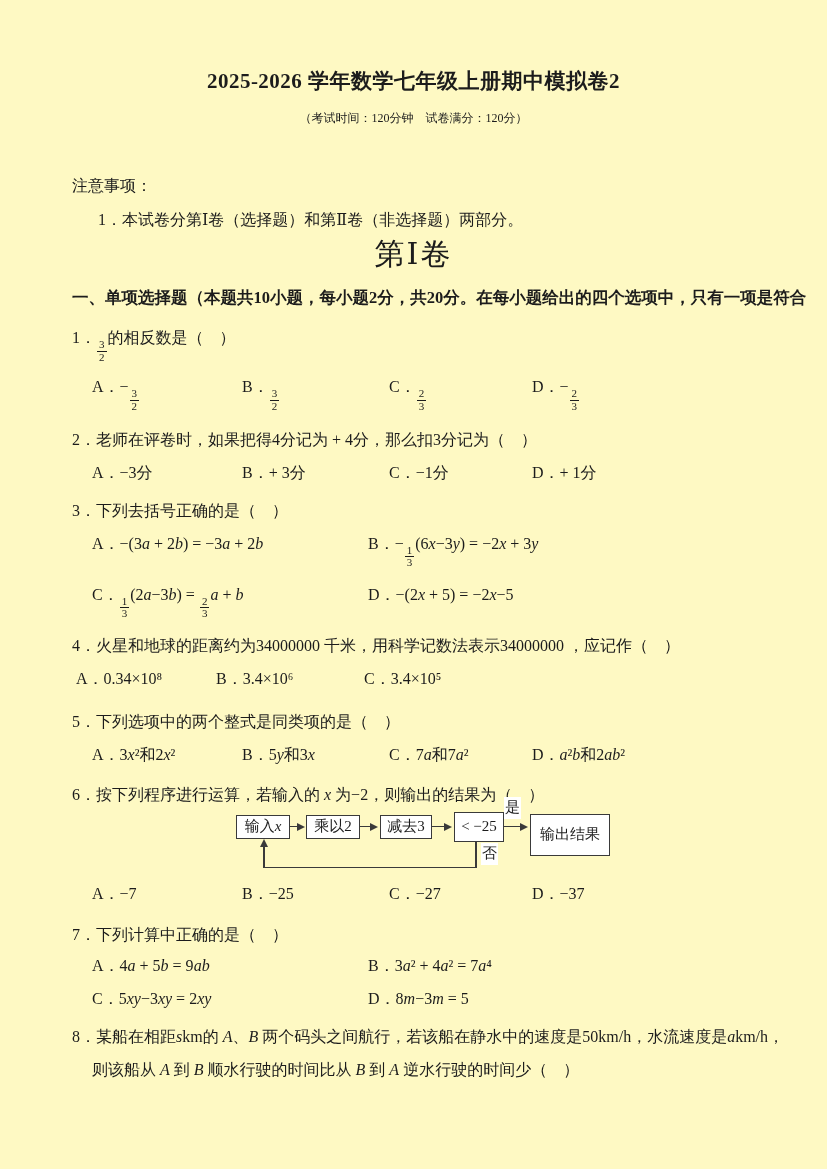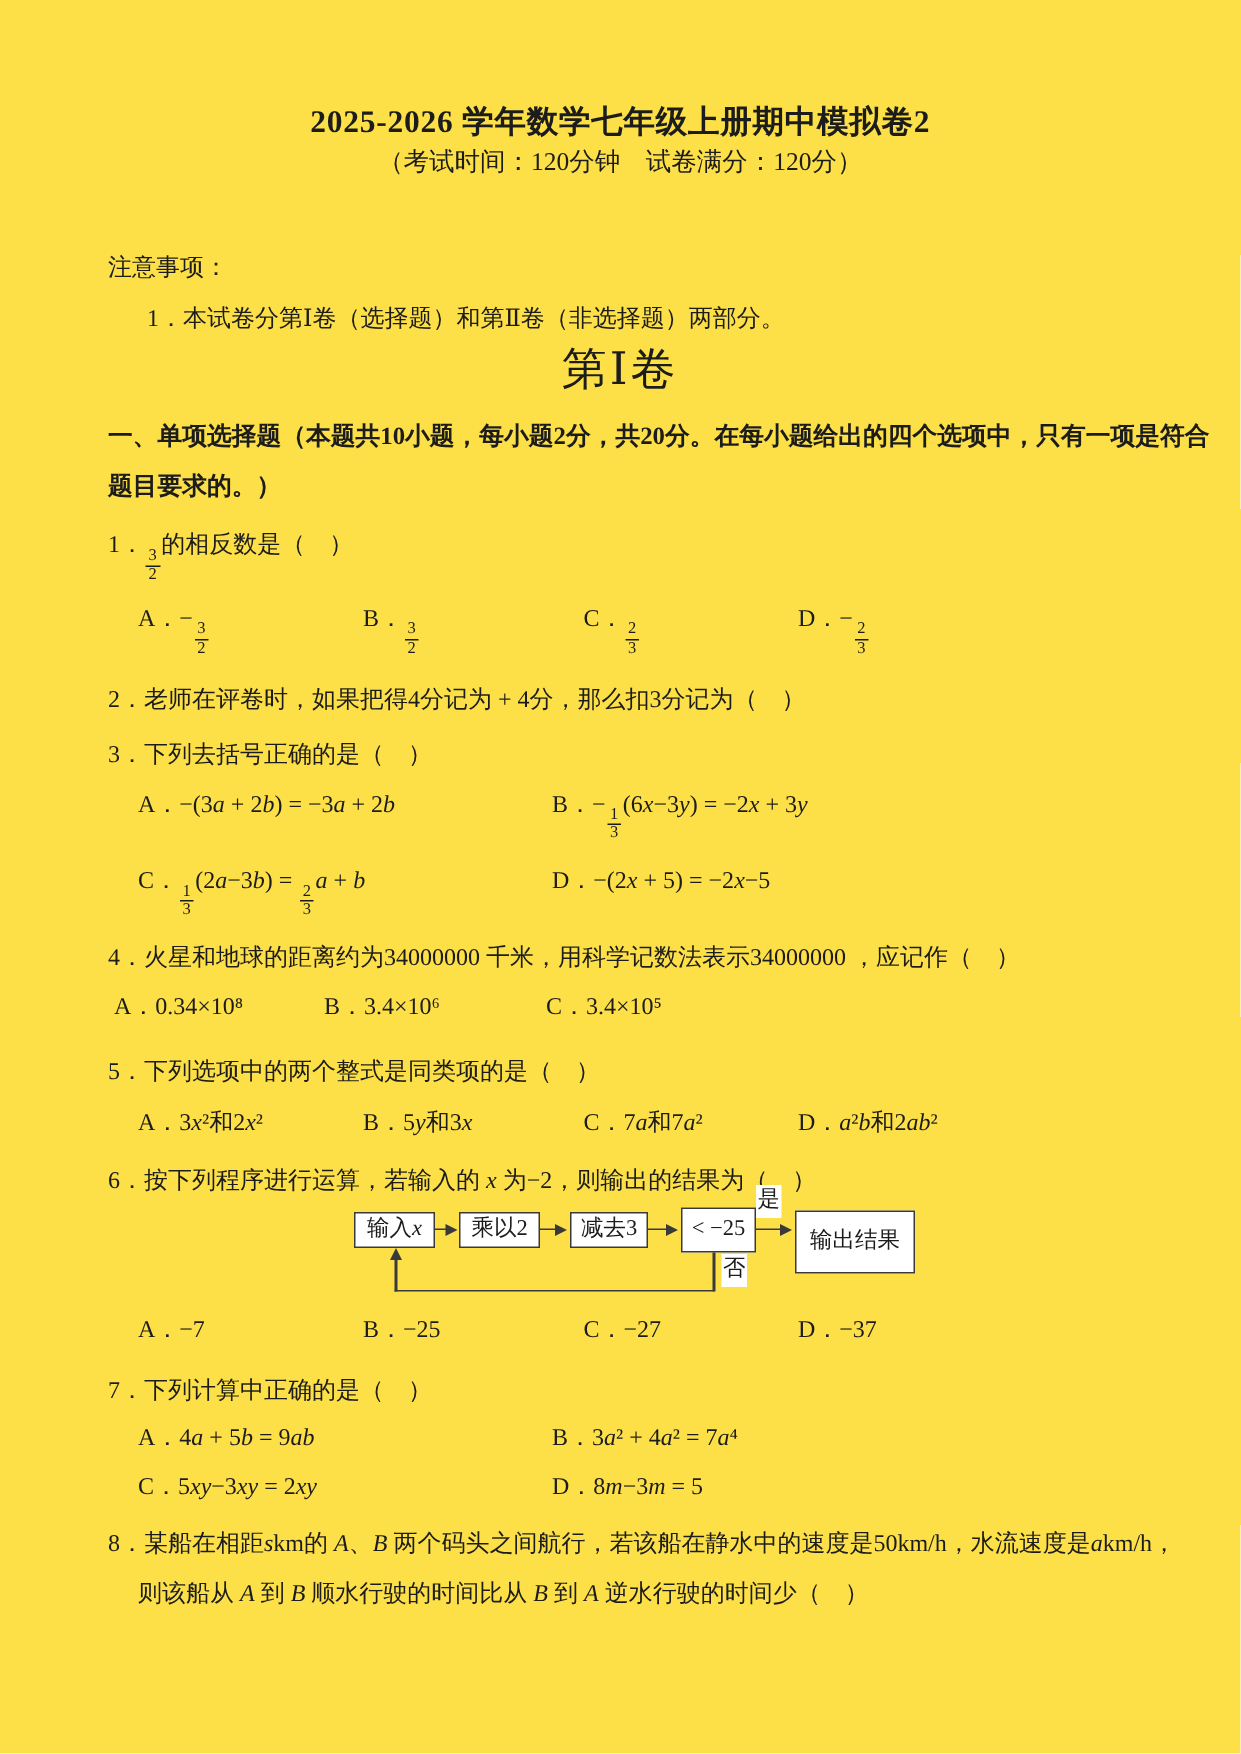--- a/index.html
+++ b/index.html
@@ -1,31 +1,31 @@
 <!DOCTYPE html>
 <html><head>
 <meta charset="utf-8">
 <style>
   html,body{margin:0;padding:0;background:#fff;}
   .page{
     position:relative;
     width:827px;height:1169px;
     margin:0 auto;
-    background:#fde047;
+    background:#fef9c3;
     color:#1c1c1c;
     font-family:"Liberation Serif","DejaVu Serif",serif;
     font-size:16px;
     line-height:1.45;
     overflow:hidden;
     box-sizing:border-box;
     padding-top:66px;
   }
   .center{text-align:center;}
   .exam-title{font-size:21px;font-weight:bold;letter-spacing:.5px;}
-  .exam-meta{font-size:17px;}
+  .exam-meta{margin-top:14px;font-size:12px;}
   .notice-head{margin:46px 0 0 72px;}
   .notice-item{margin:11px 16px 0 98px;}
   .red{color:#FF0000;font-weight:bold;}
   .part-heading{margin-top:2px;font-size:30px;letter-spacing:2px;line-height:1.4;}
   .sec-line1{margin:6px 0 0 72px;font-weight:bold;font-size:16.5px;line-height:33px;}
   .sec-line2{margin:0 0 0 72px;font-weight:bold;font-size:16.5px;line-height:33px;}
   .stem{margin:16px 0 0 72px;}
   .stem2{margin:10px 0 0 92px;}
   .opts4{display:grid;grid-template-columns:150px 147px 143px auto;margin:10px 0 0 92px;}
   .opts4.q4{grid-template-columns:140px 148px 138px auto;margin-left:76px;}
@@ -51,21 +51,20 @@
 
   <div class="center exam-title">2025-2026 学年数学七年级上册期中模拟卷2</div>
   <div class="center exam-meta">（考试时间：120分钟　试卷满分：120分）</div>
 
   <div class="notice-head">注意事项：</div>
   <div class="notice-item">1．本试卷分第Ⅰ卷（选择题）和第Ⅱ卷（非选择题）两部分。</div>
 
   <div class="center part-heading">第Ⅰ卷</div>
 
   <div class="sec-line1">一、单项选择题（本题共10小题，每小题2分，共20分。在每小题给出的四个选项中，只有一项是符合</div>
-  <div class="sec-line2">题目要求的。）</div>
 
   <div class="stem" style="margin-top:12px">1．<span class="fr">
         <span class="n">3</span>
         <span class="d">2</span>
       </span>的相反数是（　）</div>
   <div class="opts4" style="margin-top:12px">
     <span class="opt">A．−<span class="fr">
           <span class="n">3</span>
           <span class="d">2</span>
         </span></span>
@@ -77,20 +76,26 @@
           <span class="n">2</span>
           <span class="d">3</span>
         </span></span>
     <span class="opt">D．−<span class="fr">
           <span class="n">2</span>
           <span class="d">3</span>
         </span></span>
   </div>
 
   <div class="stem">2．老师在评卷时，如果把得4分记为 + 4分，那么扣3分记为（　）</div>
+  <div class="opts4">
+    <span class="opt">A．−3分</span>
+    <span class="opt">B．+ 3分</span>
+    <span class="opt">C．−1分</span>
+    <span class="opt">D．+ 1分</span>
+  </div>
 
   <div class="stem" style="margin-top:14px">3．下列去括号正确的是（　）</div>
   <div class="opts2">
     <span class="opt">A．−(3<i>a</i> + 2<i>b</i>) = −3<i>a</i> + 2<i>b</i></span>
     <span class="opt">B．−<span class="fr">
           <span class="n">1</span>
           <span class="d">3</span>
         </span>(6<i>x</i>−3<i>y</i>) = −2<i>x</i> + 3<i>y</i></span>
   </div>
   <div class="opts2" style="margin-top:14px">

